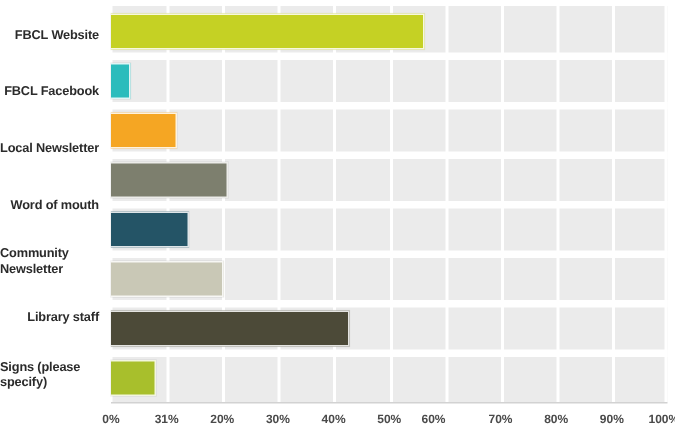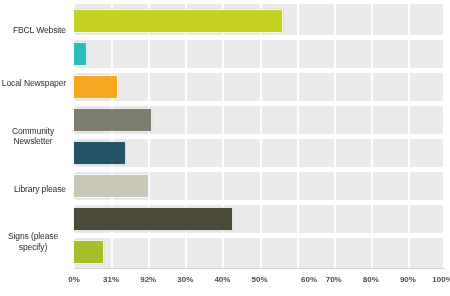--- a/index.html
+++ b/index.html
@@ -30,25 +30,25 @@
     width: 70px;
     height: 264px;
     display: flex;
     flex-direction: column;
   }
   .cat-label {
     flex: 1 1 0;
     display: flex;
     align-items: center;
     justify-content: flex-end;
-    text-align: center;
+    text-align: left;
     padding-right: 4px;
     box-sizing: border-box;
     font-size: 8.5px;
-    font-weight: normal;
+    font-weight: bold;
     color: #2b2b2b;
     line-height: 1.22;
     letter-spacing: -0.1px;
   }
 
   .plot {
     position: absolute;
     left: 74px;
     top: 4px;
     width: 371px;
@@ -129,23 +129,25 @@
     background: #d2d2d2;
   }
 </style>
 </head>
 <body>
 
 <div id="chart-root">
 
   <div class="cat-labels">
     <div class="cat-label">FBCL Website</div>
-    <div class="cat-label">Local Newspaper</div>
+    <div class="cat-label">FBCL Facebook</div>
+    <div class="cat-label">Local Newsletter</div>
+    <div class="cat-label">Word of mouth</div>
     <div class="cat-label">Community Newsletter</div>
-    <div class="cat-label">Library please</div>
+    <div class="cat-label">Library staff</div>
     <div class="cat-label">Signs (please specify)</div>
   </div>
 
   <div class="plot">
     <div id="gridlines">
         <div class="gridline axis0" style="left: 0px;"></div>
         <div class="gridline" style="left: 37.1px;"></div>
         <div class="gridline" style="left: 74.2px;"></div>
         <div class="gridline" style="left: 111.3px;"></div>
         <div class="gridline" style="left: 148.4px;"></div>
@@ -191,24 +193,24 @@
           <div class="bar" title="Other (please specify): 8.1%" style="width: 30.051px; background: rgb(168, 191, 44);"></div>
         </div>
       </div>
   </div>
 
   <div class="axis-line"></div>
 
   <div class="xaxis" id="xaxis">
       <div class="xtick" style="left: 0px;">0%</div>
       <div class="xtick" style="left: 37.1px;">31%</div>
-      <div class="xtick" style="left: 74.2px;">92%</div>
+      <div class="xtick" style="left: 74.2px;">20%</div>
       <div class="xtick" style="left: 111.3px;">30%</div>
       <div class="xtick" style="left: 148.4px;">40%</div>
       <div class="xtick" style="left: 185.5px;">50%</div>
-      <div class="xtick" style="left: 235px;">60%</div>
+      <div class="xtick" style="left: 215px;">60%</div>
       <div class="xtick" style="left: 259.7px;">70%</div>
       <div class="xtick" style="left: 296.8px; text-align: center;">80%</div>
       <div class="xtick" style="left: 333.9px;">90%</div>
       <div class="xtick last" style="left: 371px;">100%</div>
     </div>
 
 </div>
 
 </body></html>

